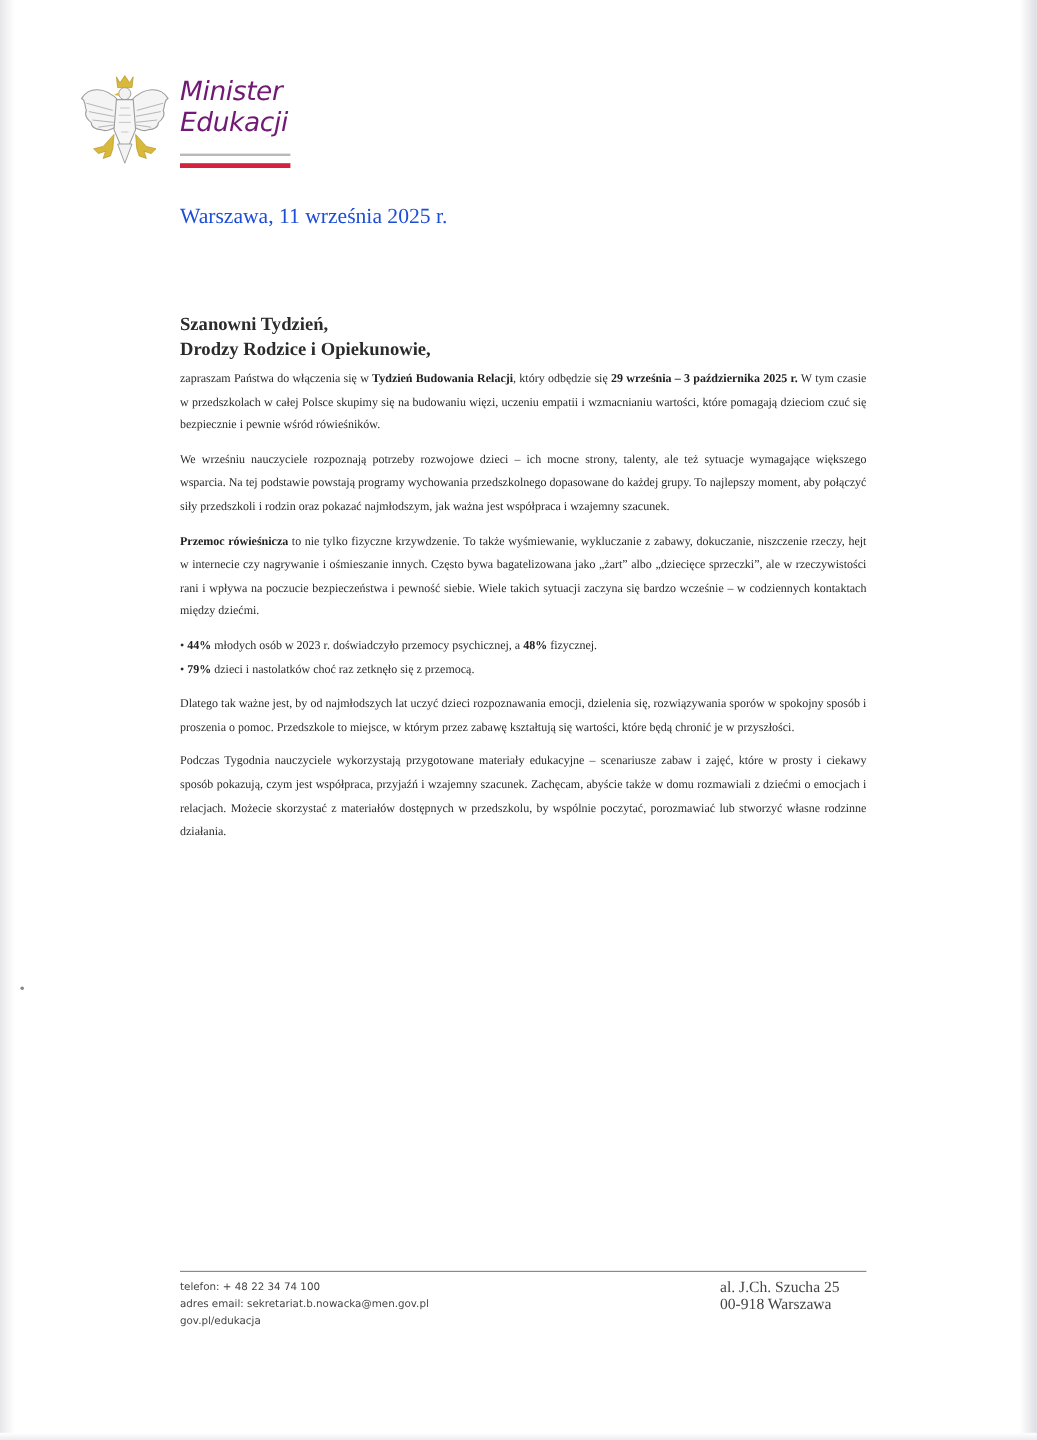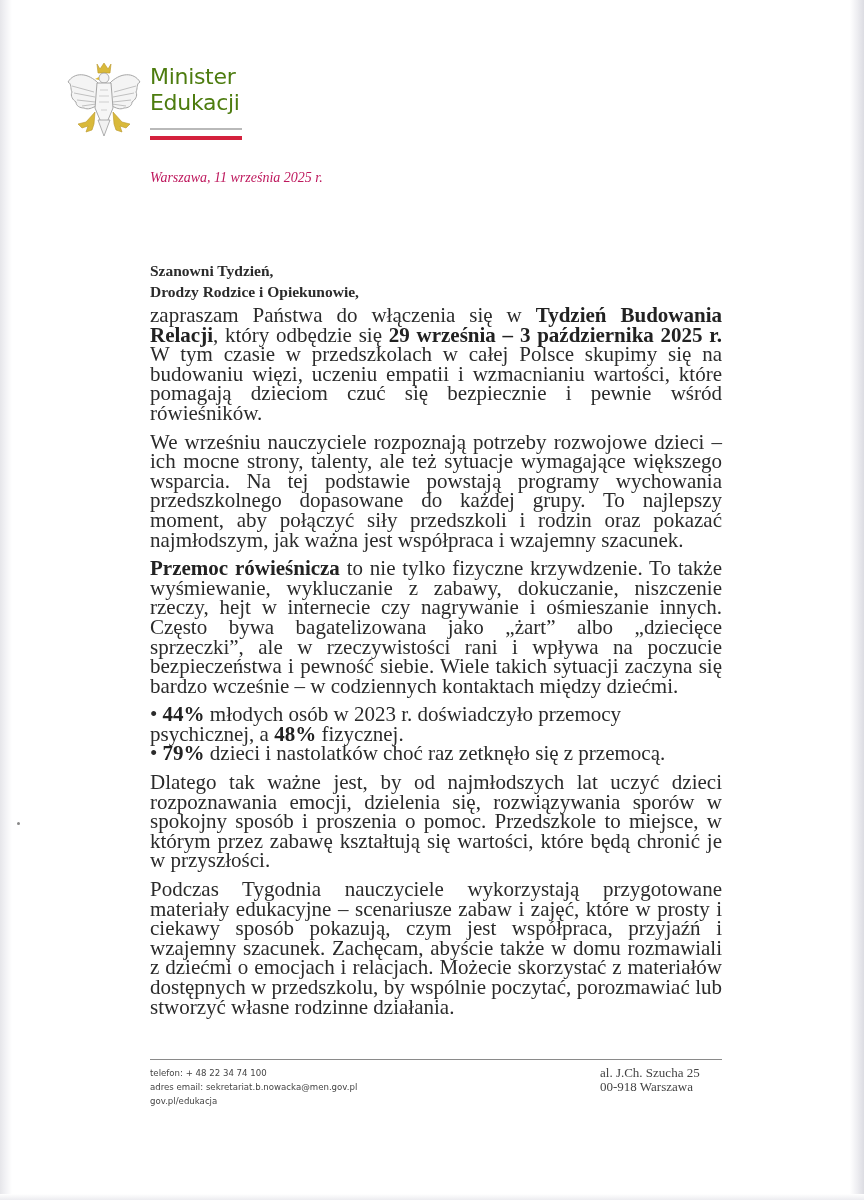--- a/index.html
+++ b/index.html
@@ -11,26 +11,26 @@
     background:linear-gradient(to right, #e6e6ea 0, #f1f1f4 5px, #ffffff 12px); }
   .edge-right { position:absolute; right:0; top:0; width:14px; height:1200px;
     background:linear-gradient(to left, #dcdce2 0, #ececf0 6px, #ffffff 14px); }
   .edge-bottom { position:absolute; left:0; bottom:0; width:864px; height:6px;
     background:linear-gradient(to top, #ececf0, #ffffff); }
   .speck { position:absolute; left:17px; top:822px; width:3px; height:3px; background:#888; border-radius:50%; }
 
   .logo { position:absolute; left:66px; top:60px; width:200px; height:90px; }
   .eagle { position:absolute; left:0; top:0; width:76px; height:82px; }
   .logo-text { position:absolute; left:84px; top:4px; font-family:"DejaVu Sans","Liberation Sans",sans-serif;
-    color:#4d7c0f; font-size:22px; line-height:26px; letter-spacing:-0.3px; }
+    color:#701a75; font-size:22px; line-height:26px; letter-spacing:-0.3px;font-style:italic; }
   .logo-line-grey { position:absolute; left:84px; top:68px; width:92px; height:2px; background:#b9b9b9; }
   .logo-line-red  { position:absolute; left:84px; top:76px; width:92px; height:4px; background:#d4213d; }
 
-  .page { position:absolute; left:150px; width:572px; font-size:21px; line-height:19.6px; text-align:justify; }
-  .date { position:absolute; left:150px; top:170px; font-size:14px; color:#be185d;font-style:italic; }
+  .page { position:absolute; left:150px; width:572px; font-size:10px; line-height:19.6px; text-align:justify; }
+  .date { position:absolute; left:150px; top:170px; font-size:18px; color:#1d4ed8; }
   .salutation { position:absolute; left:150px; top:260px; font-weight:bold; font-size:15.5px; line-height:21px; }
   .para { margin:0 0 9px 0; }
   b { font-weight:bold; color:#222; }
   .bullets { margin:0 0 9px 0; text-align:left; }
   .bullets div { margin:0; }
 
   .footer-rule { position:absolute; left:150px; top:1059px; width:572px; height:1px; background:#8a8a8a; }
   .footer-left { position:absolute; left:150px; top:1066px; font-family:"DejaVu Sans","Liberation Sans",sans-serif;
     font-size:8.6px; line-height:14px; color:#444; }
   .footer-right { position:absolute; left:600px; top:1066px; width:122px; 

